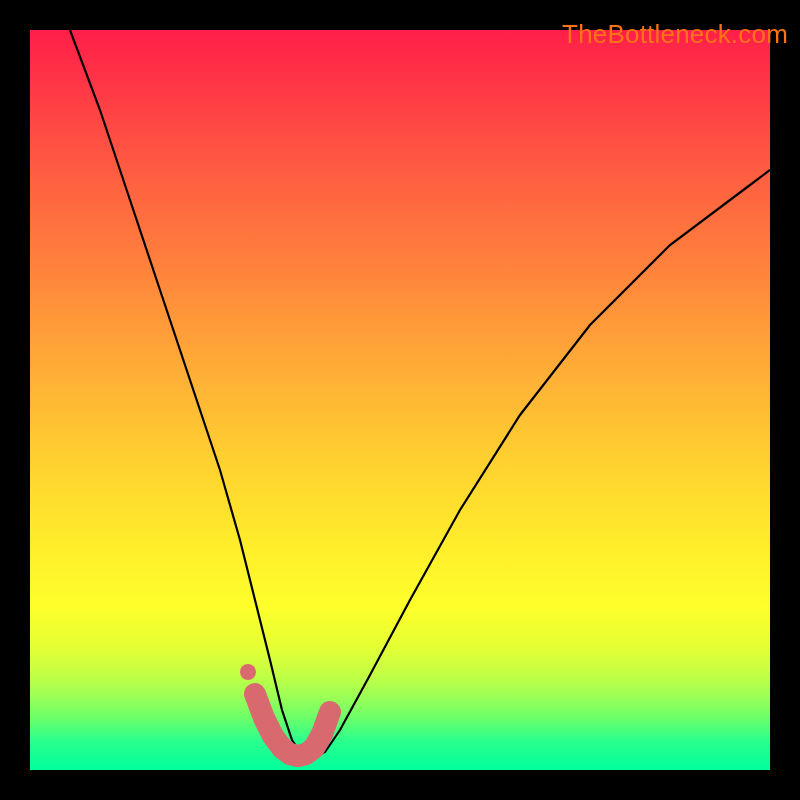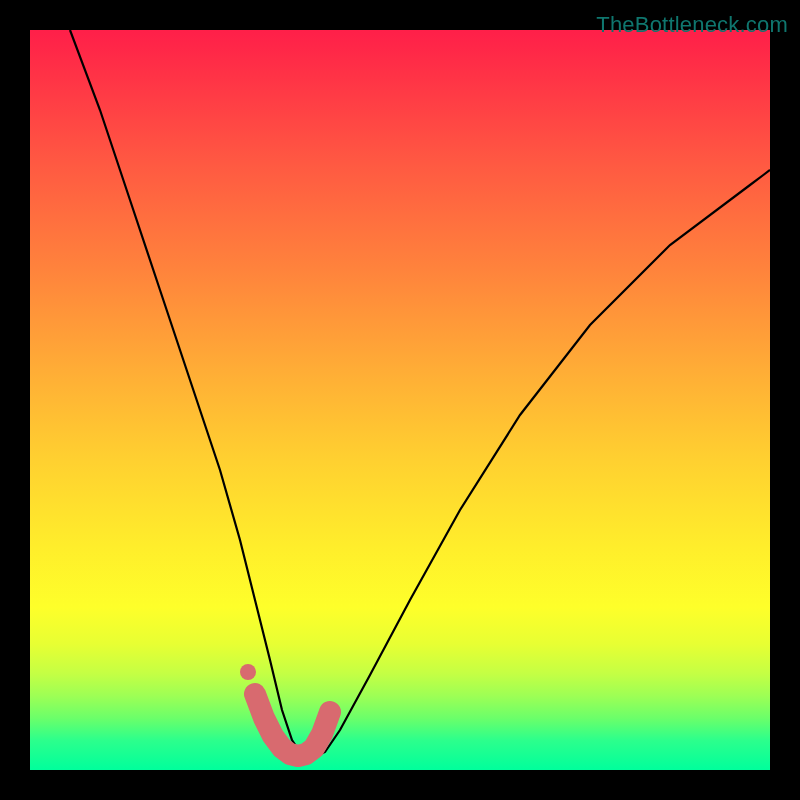--- a/index.html
+++ b/index.html
@@ -14,24 +14,24 @@
   .frame {
     position: absolute;
     left: 0;
     top: 0;
     width: 800px;
     height: 800px;
     background: #000;
   }
   .watermark {
     position: absolute;
-    top: 12px;
+    top: 19px;
     right: 12px;
-    color: #0f766e;
-    font-size: 22px;
+    color: #f97316;
+    font-size: 26px;
     font-weight: 500;
     letter-spacing: 0.2px;
     z-index: 5;
   }
   .plot-area {
     position: absolute;
     left: 30px;
     top: 30px;
     width: 740px;
     height: 740px;

